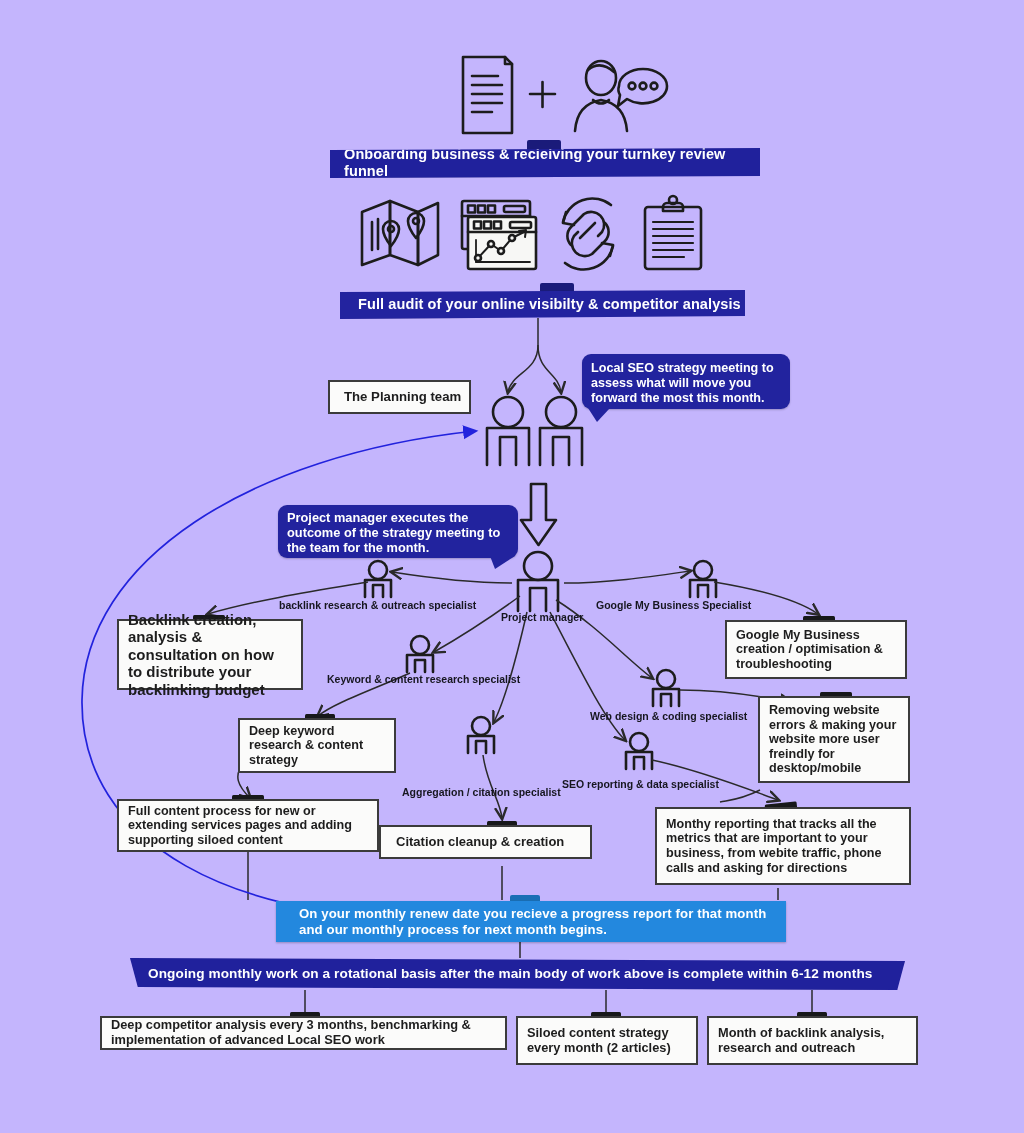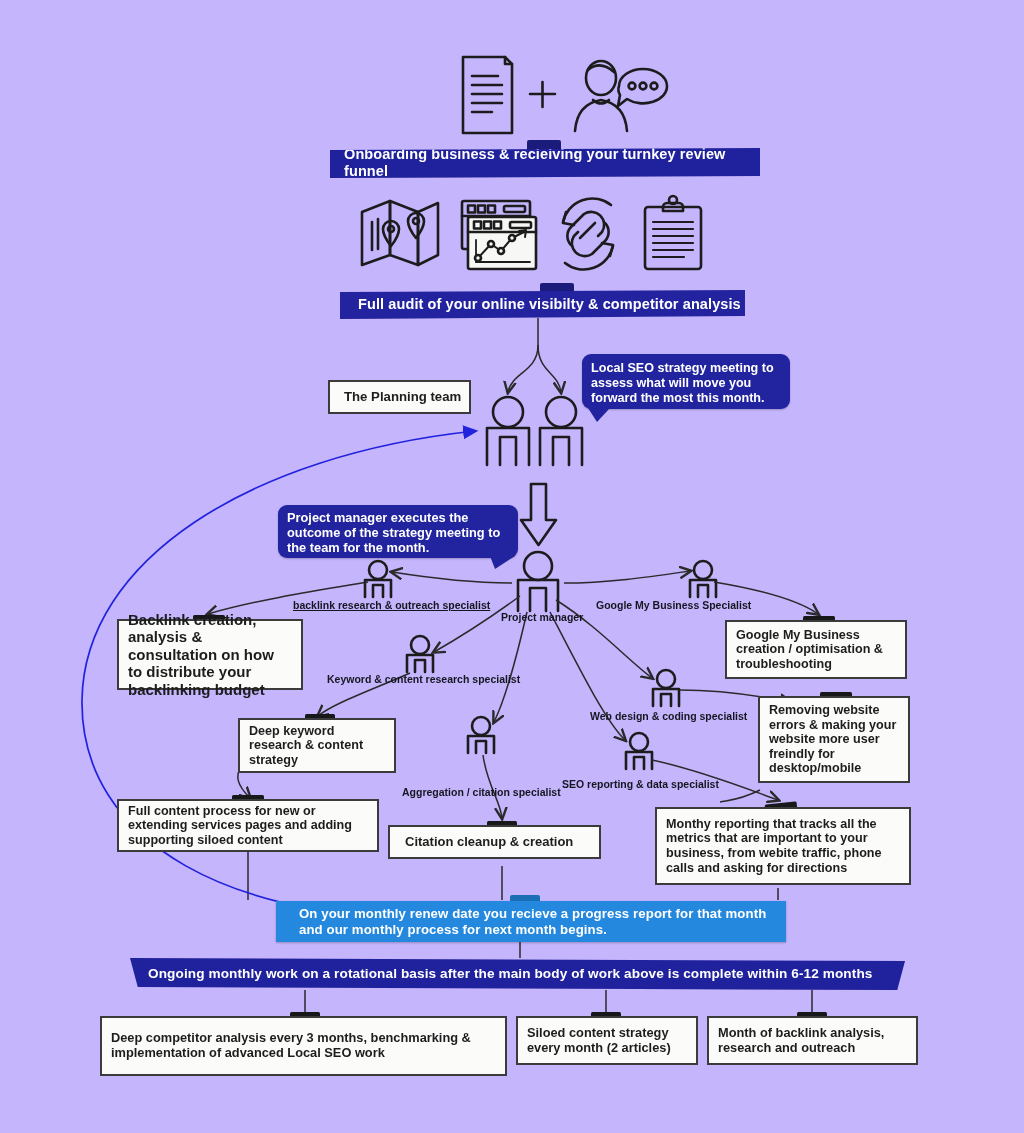--- a/index.html
+++ b/index.html
@@ -313,21 +313,21 @@
 
   <div class="bubble" style="left:278px;top:505px;width:240px;height:53px;padding:5px 9px;font-size:12.8px;">
     <span>Project manager executes the outcome of the strategy meeting to the team for the month.</span>
   </div>
   <div class="bubble-tail" style="left:490px;top:556px;border-left:5px solid transparent;border-right:20px solid transparent;border-top:13px solid #22239e;"></div>
 
   <div class="obox" style="left:328px;top:380px;width:143px;height:34px;padding-left:14px;font-size:13.2px;">
     <span>The Planning team</span>
   </div>
 
-  <div class="cap" style="left:293px;top:599px;text-decoration:underline;">backlink research &amp; outreach specialist</div>
+  <div class="cap" style="left:279px;top:599px;">backlink research &amp; outreach specialist</div>
   <div class="cap" style="left:501px;top:611px;">Project manager</div>
   <div class="cap" style="left:596px;top:599px;">Google My Business Specialist</div>
   <div class="cap" style="left:327px;top:673px;">Keyword &amp; content research specialist</div>
   <div class="cap" style="left:590px;top:710px;">Web design &amp; coding specialist</div>
   <div class="cap" style="left:402px;top:786px;">Aggregation / citation specialist</div>
   <div class="cap" style="left:562px;top:778px;">SEO reporting &amp; data specialist</div>
 
   <div class="staple" style="left:193px;top:615px;width:32px;"></div>
   <div class="obox" style="left:117px;top:619px;width:186px;height:71px;padding:6px 9px;font-size:15px;">
     <span>Backlink creation, analysis &amp; consultation on how to distribute your backlinking budget</span>
@@ -347,31 +347,31 @@
   <div class="obox" style="left:758px;top:696px;width:152px;height:87px;padding:5px 9px;font-size:12.6px;">
     <span>Removing website errors &amp; making your website more user freindly for desktop/mobile</span>
   </div>
 
   <div class="staple" style="left:232px;top:795px;width:32px;"></div>
   <div class="obox" style="left:117px;top:799px;width:262px;height:53px;padding:5px 9px;font-size:12.6px;">
     <span>Full content process for new or extending services pages and adding supporting siloed content</span>
   </div>
 
   <div class="staple" style="left:487px;top:821px;width:30px;"></div>
-  <div class="obox" style="left:388px;top:825px;width:213px;height:34px;padding-left:15px;font-size:13px;">
+  <div class="obox" style="left:379px;top:825px;width:213px;height:34px;padding-left:15px;font-size:13px;">
     <span>Citation cleanup &amp; creation</span>
   </div>
 
   <div class="staple" style="left:765px;top:803px;width:32px;transform:rotate(-6deg);"></div>
   <div class="obox" style="left:655px;top:807px;width:256px;height:78px;padding:5px 9px;font-size:12.6px;">
     <span>Monthy reporting that tracks all the metrics that are important to your business, from webite traffic, phone calls and asking for directions</span>
   </div>
 
   <div class="staple" style="left:290px;top:1012px;width:30px;"></div>
-  <div class="obox" style="left:100px;top:1016px;width:407px;height:60px;padding:5px 9px;font-size:12.8px;">
+  <div class="obox" style="left:100px;top:1016px;width:407px;height:34px;padding:5px 9px;font-size:12.8px;">
     <span>Deep competitor analysis every 3 months, benchmarking &amp; implementation of advanced Local SEO work</span>
   </div>
 
   <div class="staple" style="left:591px;top:1012px;width:30px;"></div>
   <div class="obox" style="left:516px;top:1016px;width:182px;height:49px;padding:5px 9px;font-size:12.8px;">
     <span>Siloed content strategy every month (2 articles)</span>
   </div>
 
   <div class="staple" style="left:797px;top:1012px;width:30px;"></div>
   <div class="obox" style="left:707px;top:1016px;width:211px;height:49px;padding:5px 9px;font-size:12.8px;">

